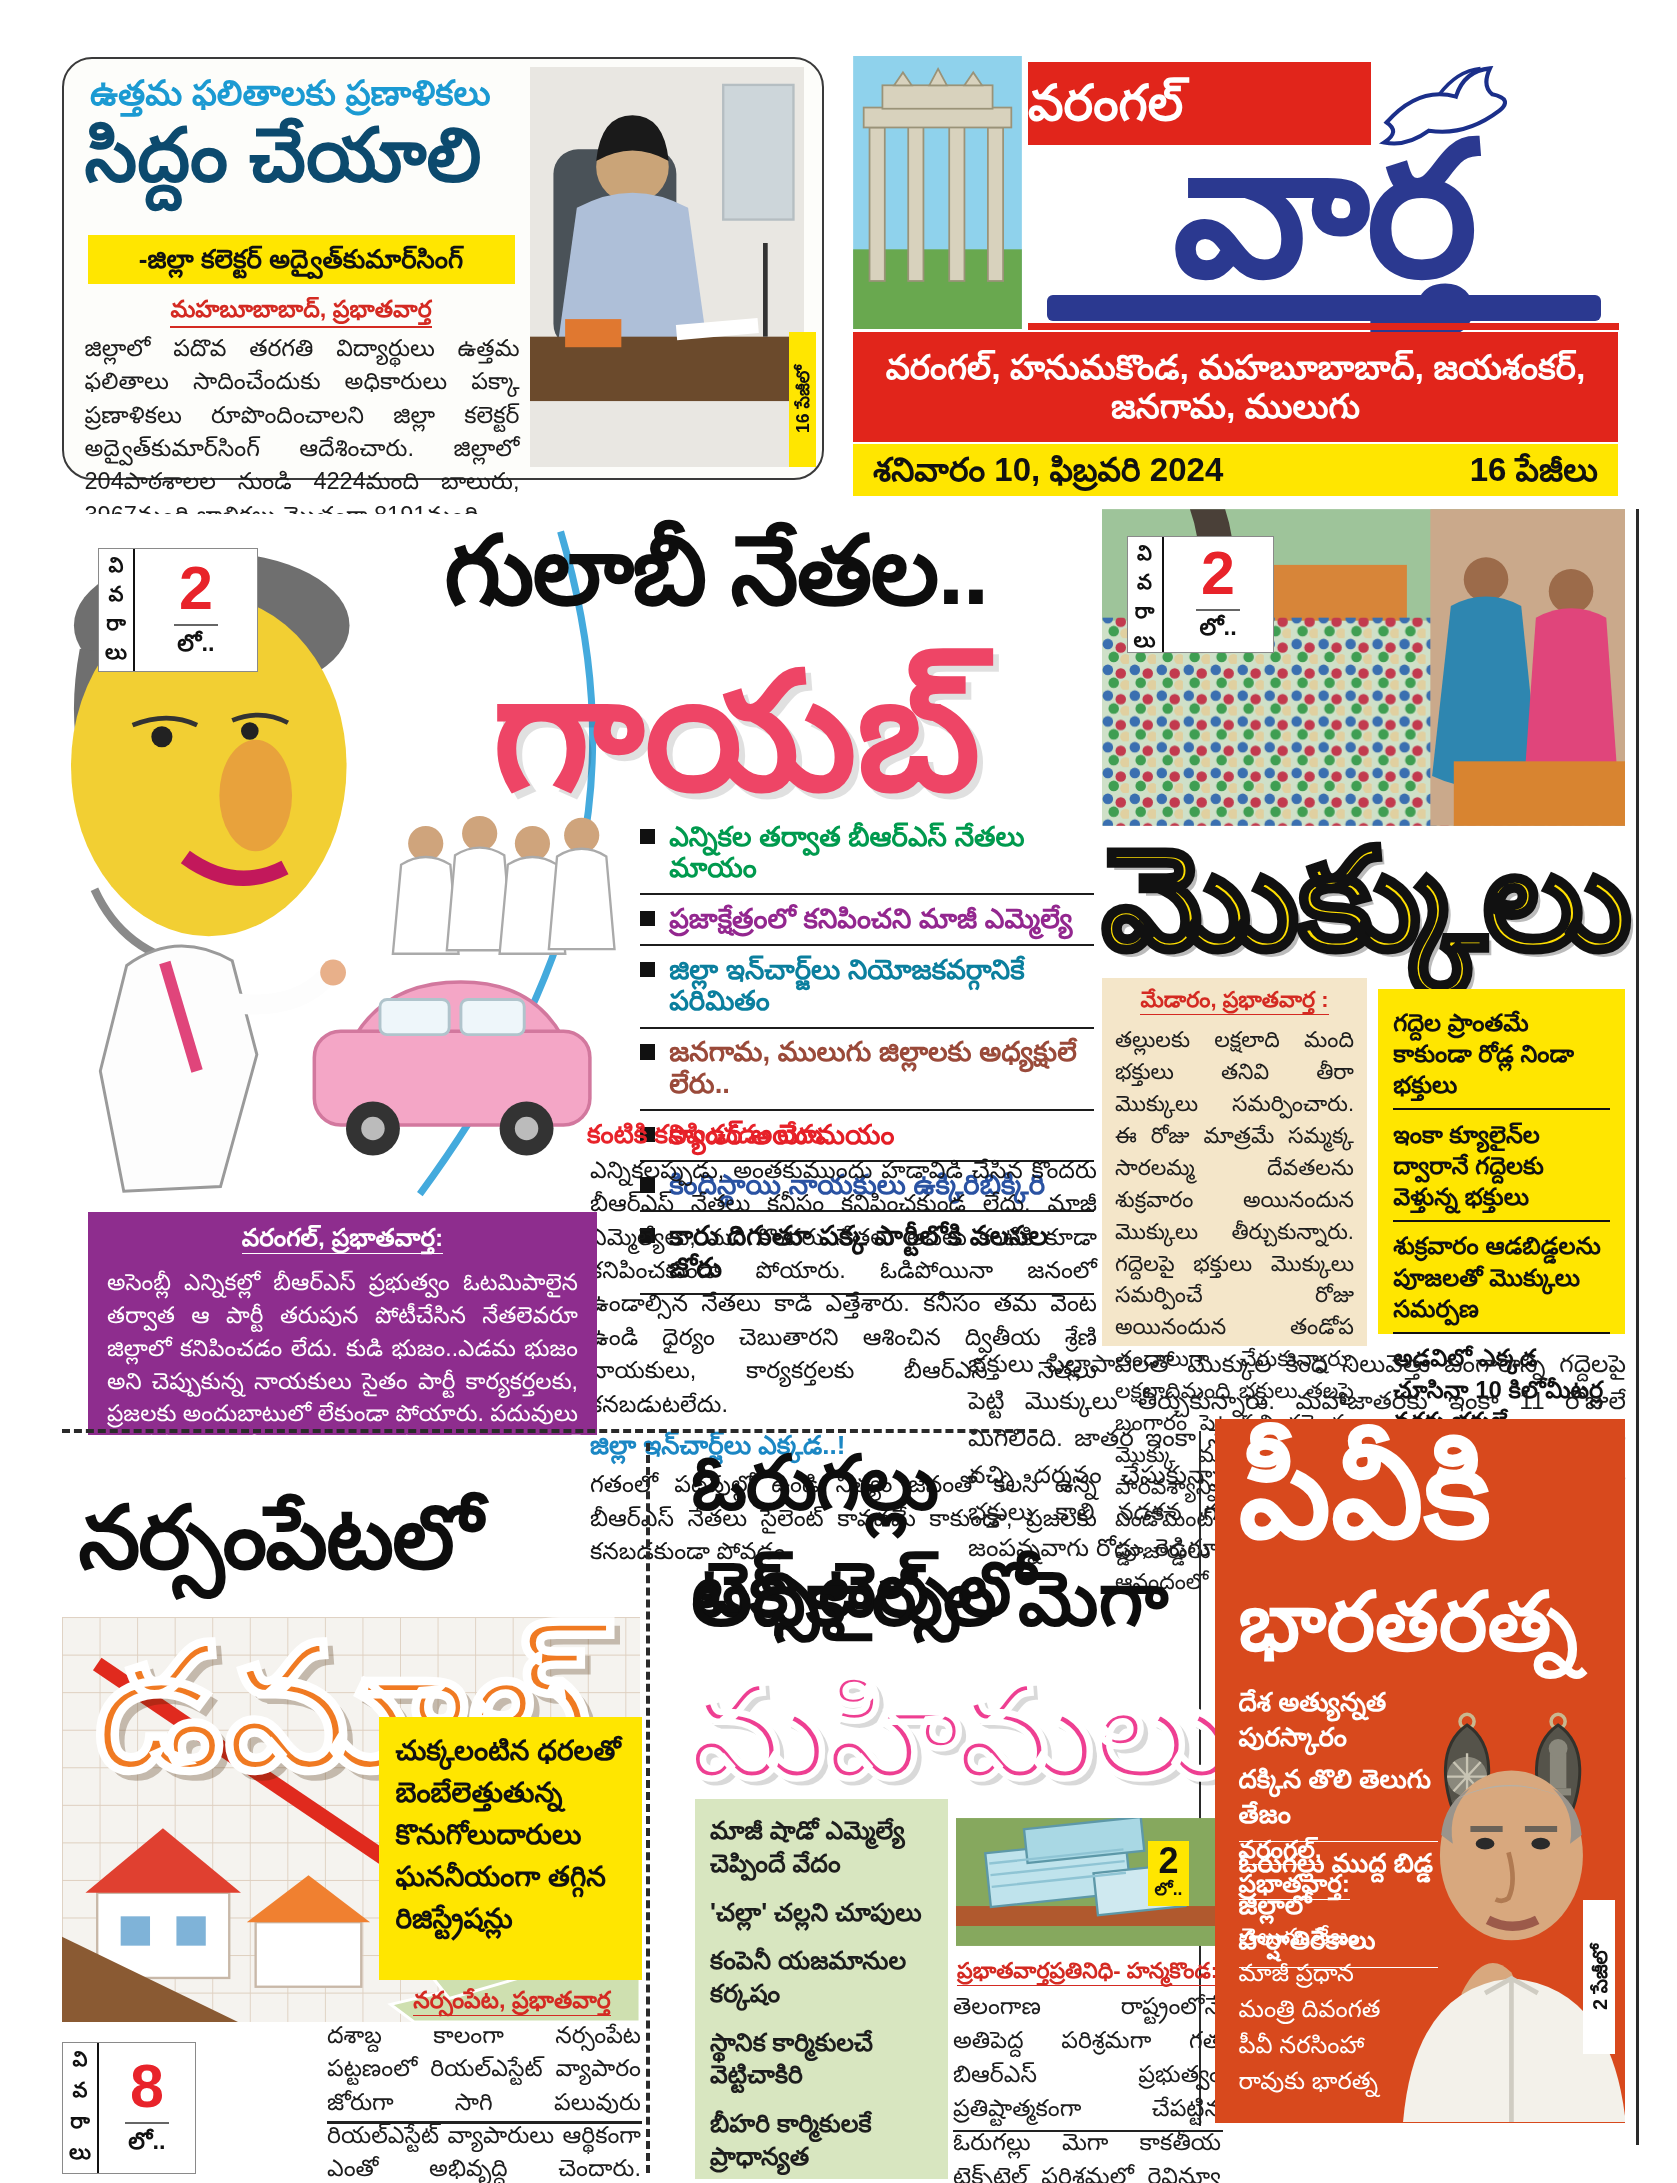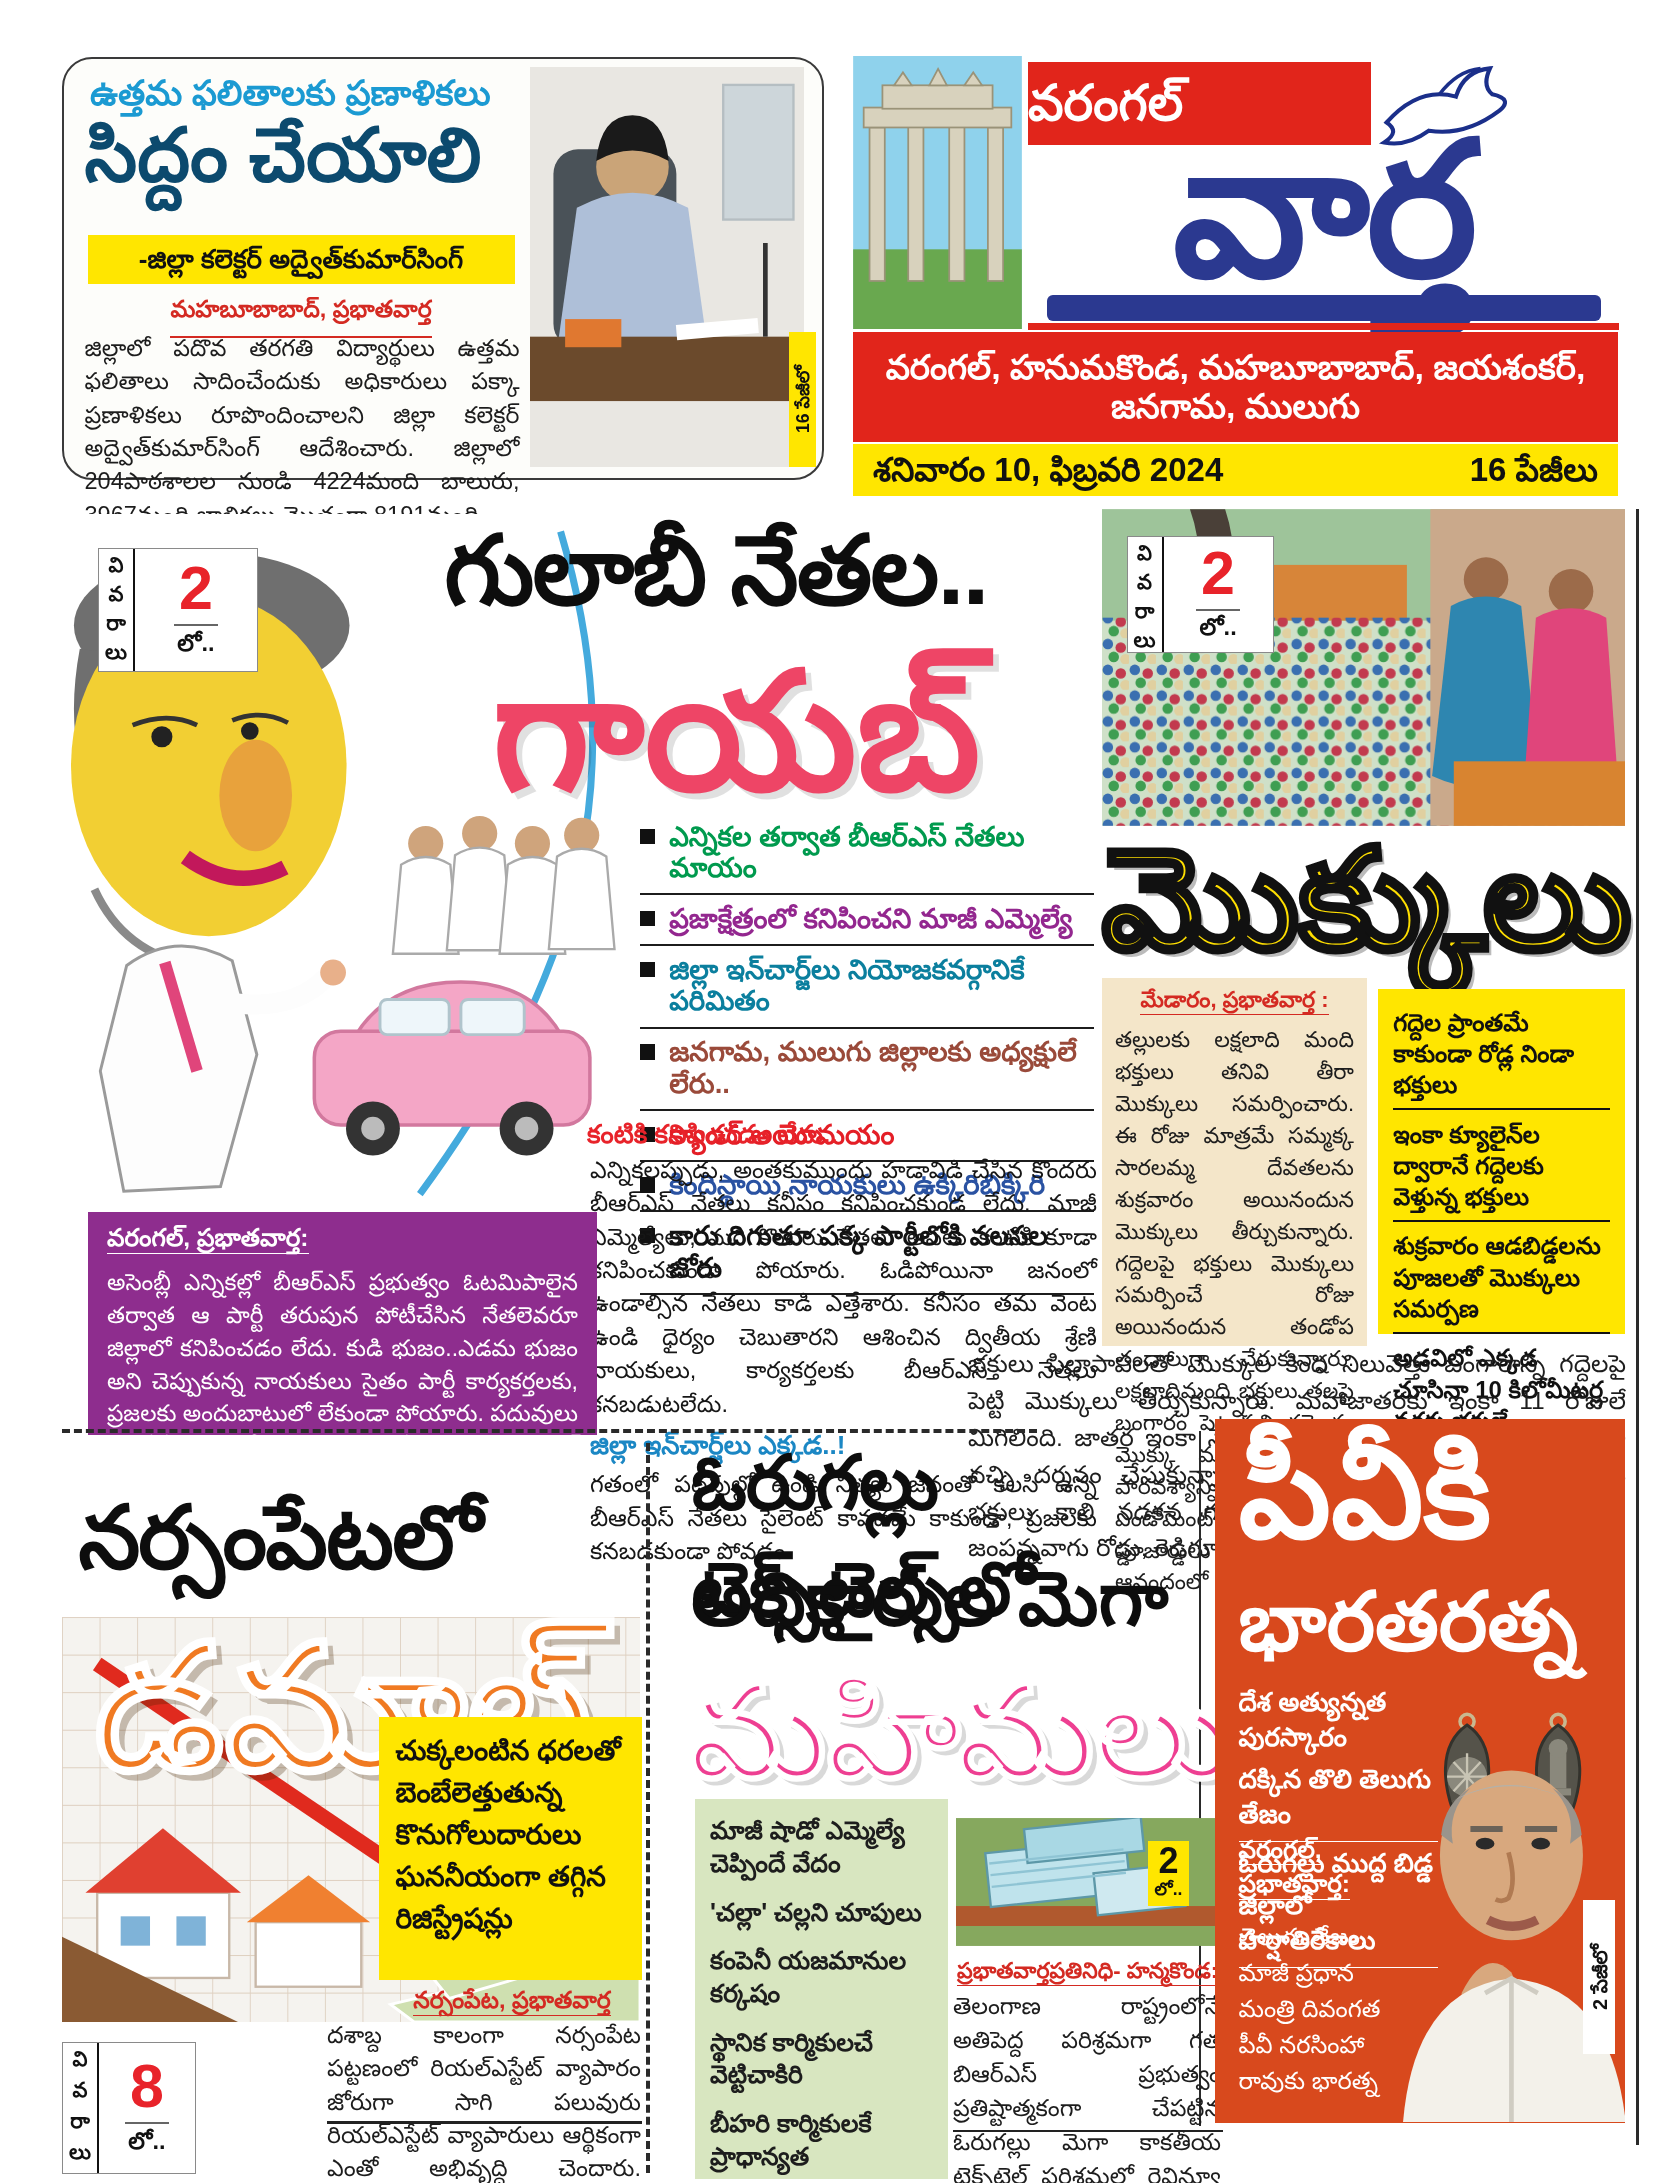--- a/index.html
+++ b/index.html
@@ -8,21 +8,21 @@
   .abs{position:absolute;}
 
   
   .collector-box{left:62px;top:57px;width:758px;height:419px;border:2.3px solid #3a3a3a;
                  border-radius:30px;background:#fdfdfa;}
   .c-kicker{left:26px;top:14px;width:528px;font-size:35px;font-weight:bold;color:#1b9ad2;}
   .c-head{left:20.5px;top:57px;width:481px;font-size:75px;font-weight:bold;color:#0c4a6e;line-height:1.05;}
   .c-byline{left:23.5px;top:176px;width:427px;height:49px;background:#ffe600;color:#111;
             font-size:26px;font-weight:bold;text-align:center;line-height:49px;}
   .c-date{left:23.5px;top:237px;width:427px;text-align:center;font-size:23.5px;font-weight:bold;color:#d42a22;}
-  .c-date span{border-bottom:2.3px solid #d42a22;padding-bottom:14px;}
+  .c-date span{border-bottom:2.3px solid #d42a22;padding-bottom:4px;}
   .c-body{left:20.5px;top:273px;width:435px;font-size:23.5px;line-height:1.42;text-align:justify;color:#1d1d1d;}
   .c-photo{left:466px;top:8.2px;width:274px;height:400px;overflow:hidden;background:#e9e7e2;}
   .vtag{background:#ffe600;color:#111;font-weight:bold;font-size:17.6px;
         display:flex;align-items:center;justify-content:center;
         writing-mode:vertical-rl;transform:rotate(180deg);}
   .c-vtag{left:725px;top:273px;width:27px;height:135px;}
 
   
   .masthead{left:853px;top:56px;width:765px;height:440px;}
   .arch{left:0;top:0;width:169px;height:273px;overflow:hidden;}
@@ -65,21 +65,21 @@
   .bullets li:nth-child(3){color:#0b7f9e;}
   .bullets li:nth-child(4){color:#9a4a3a;}
   .bullets li:nth-child(5){color:#e41e26;}
   .bullets li:nth-child(6){color:#2a52a2;}
   .bullets li:nth-child(7){color:#111111;}
   .m-sub1{left:525px;top:610px;font-size:26px;font-weight:bold;color:#e8232a;}
   .m-col2{left:528px;top:645px;width:507px;font-size:23.5px;line-height:1.42;text-align:justify;color:#161616;}
   .m-sub2{color:#1b87c4;font-size:26px;font-weight:bold;margin:5.9px 0 4.7px 0;text-align:left;}
   .purple{left:26px;top:703px;width:509px;height:223px;background:#8e2d8e;color:#fff;
           padding:11.7px 19px;box-sizing:border-box;}
-  .p-date{font-size:24.6px;font-weight:bold;margin-bottom:8.2px;}
+  .p-date{text-align:center;font-size:24.6px;font-weight:bold;margin-bottom:8.2px;}
   .p-date span{border-bottom:1.8px solid #fff;padding-bottom:2.3px;}
   .p-body{font-size:23px;line-height:1.43;text-align:justify;}
 
   
   .rail{left:1102px;top:509px;width:523px;height:968px;}
   .crowd{left:0;top:0;width:523px;height:317px;overflow:hidden;}
   .dtag-rail{left:24.6px;top:27px;width:147px;height:117px;}
   .teal{left:0;top:249px;width:388px;height:66px;background:#0f98a0;color:#fff;
         font-size:41px;font-weight:bold;line-height:66px;padding-left:20px;box-sizing:border-box;}
   .mok{left:0;top:321px;width:523px;text-align:center;font-size:140px;font-weight:bold;color:#ffdf00;

